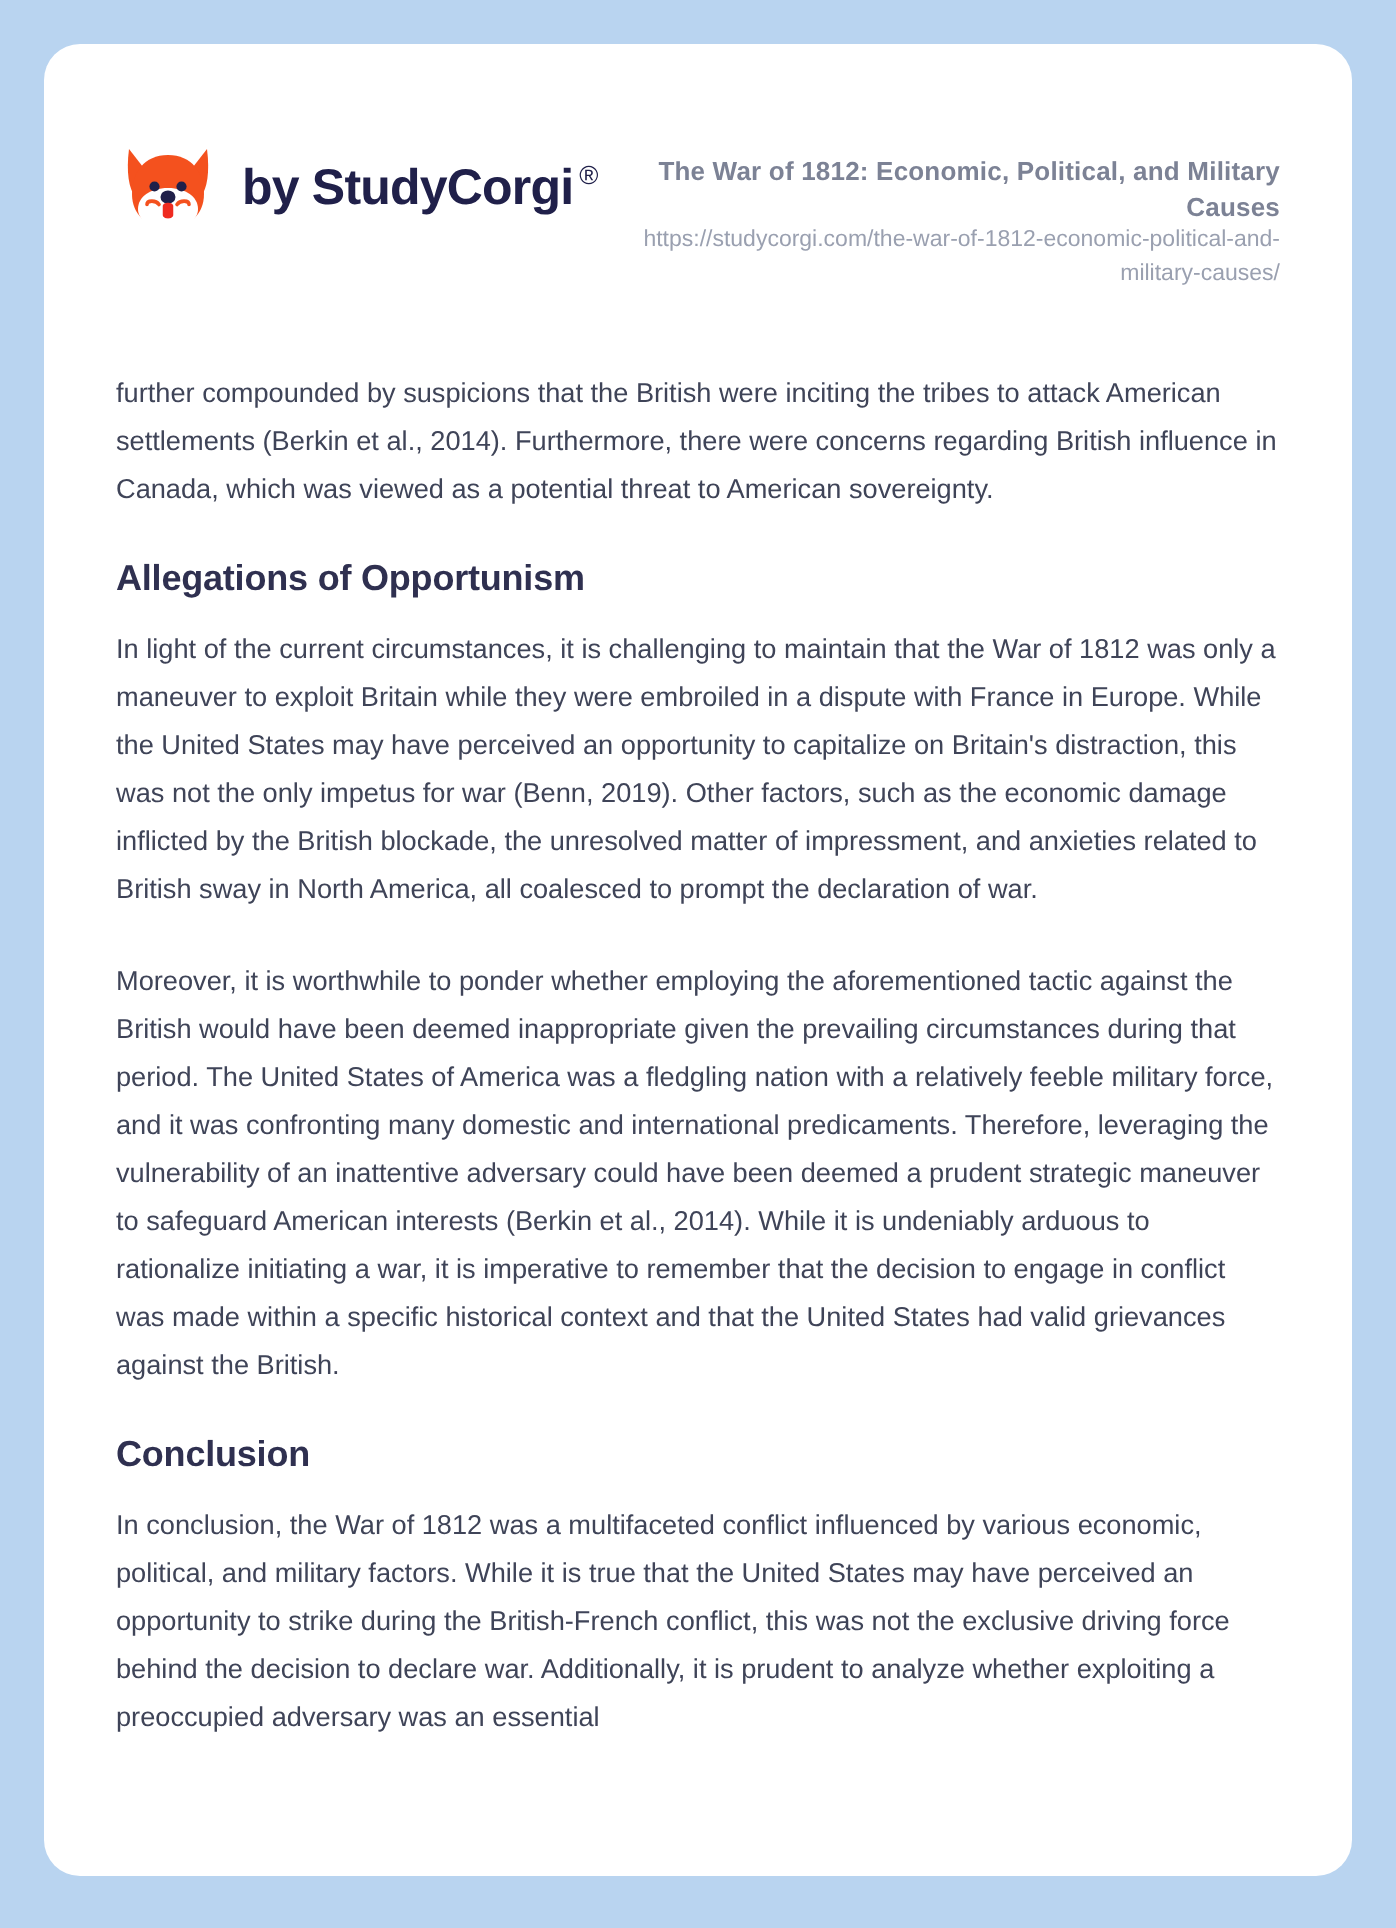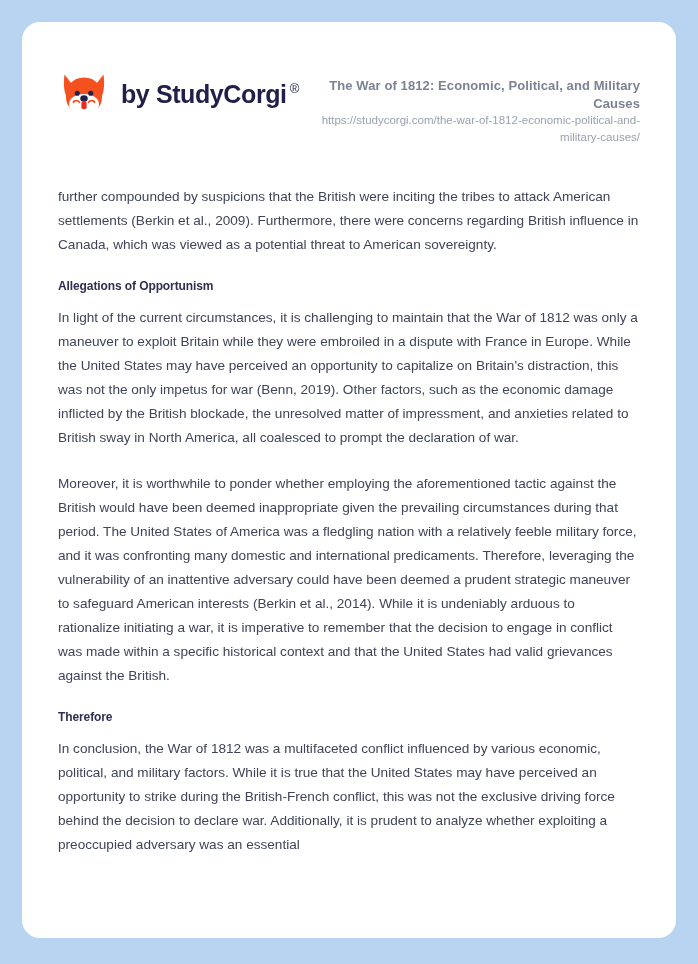--- a/index.html
+++ b/index.html
@@ -89,21 +89,21 @@
     font-size: 13.6px;
     line-height: 24px;
     color: #3f4458;
     margin: 0 0 22px 0;
     text-align: left;
   }
   .doc-body p:last-child {
     margin-bottom: 18px;
   }
   .doc-body h2 {
-    font-size: 12px;
+    font-size: 18px;
     font-weight: bold;
     color: #2f3050;
     margin: 16px 0 13px 0;
     letter-spacing: -0.1px;
   }
   .spacer-top {
     margin-top: 18px;
   }
 </style>
 </head>
@@ -134,28 +134,28 @@
 
       <div class="doc-meta">
         <div class="doc-title">The War of 1812: Economic, Political, and Military Causes</div>
         <div class="doc-url">https://studycorgi.com/the-war-of-1812-economic-political-and-military-causes/</div>
       </div>
 
     </div>
 
     <div class="doc-body">
 
-      <p>further compounded by suspicions that the British were inciting the tribes to attack American settlements (Berkin et al., 2009). Furthermore, there were concerns regarding British influence in Canada, which was viewed as a potential threat to American sovereignty.</p>
+      <p>further compounded by suspicions that the British were inciting the tribes to attack American settlements (Berkin et al., 2014). Furthermore, there were concerns regarding British influence in Canada, which was viewed as a potential threat to American sovereignty.</p>
 
       <h2>Allegations of Opportunism</h2>
 
       <p>In light of the current circumstances, it is challenging to maintain that the War of 1812 was only a maneuver to exploit Britain while they were embroiled in a dispute with France in Europe. While the United States may have perceived an opportunity to capitalize on Britain's distraction, this was not the only impetus for war (Benn, 2019). Other factors, such as the economic damage inflicted by the British blockade, the unresolved matter of impressment, and anxieties related to British sway in North America, all coalesced to prompt the declaration of war.</p>
 
       <p class="spacer-top">Moreover, it is worthwhile to ponder whether employing the aforementioned tactic against the British would have been deemed inappropriate given the prevailing circumstances during that period. The United States of America was a fledgling nation with a relatively feeble military force, and it was confronting many domestic and international predicaments. Therefore, leveraging the vulnerability of an inattentive adversary could have been deemed a prudent strategic maneuver to safeguard American interests (Berkin et al., 2014). While it is undeniably arduous to rationalize initiating a war, it is imperative to remember that the decision to engage in conflict was made within a specific historical context and that the United States had valid grievances against the British.</p>
 
-      <h2>Therefore</h2>
+      <h2>Conclusion</h2>
 
       <p>In conclusion, the War of 1812 was a multifaceted conflict influenced by various economic, political, and military factors. While it is true that the United States may have perceived an opportunity to strike during the British-French conflict, this was not the exclusive driving force behind the decision to declare war. Additionally, it is prudent to analyze whether exploiting a preoccupied adversary was an essential</p>
 
     </div>
 
   </div>
 </div>
 
 </body></html>

